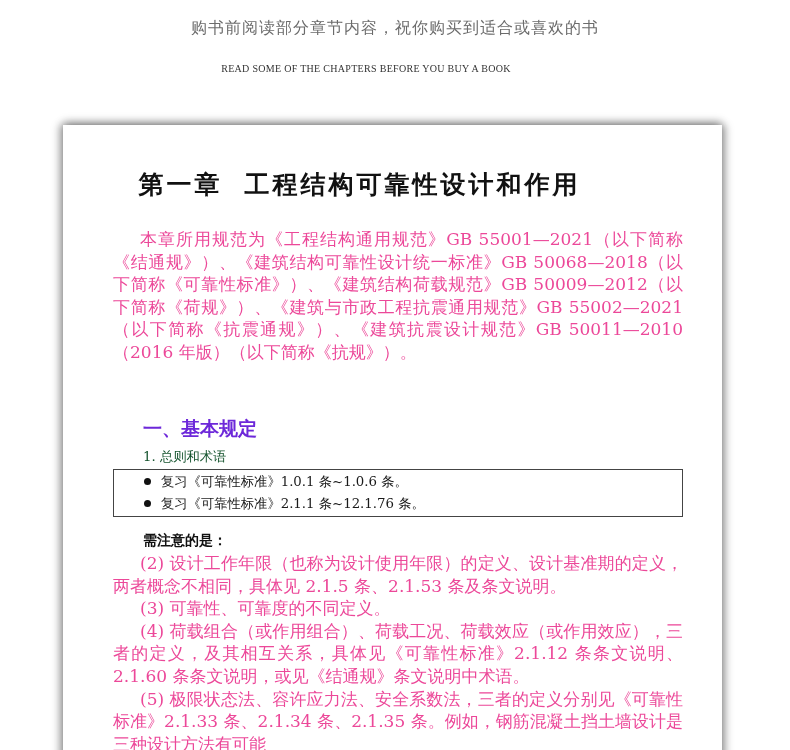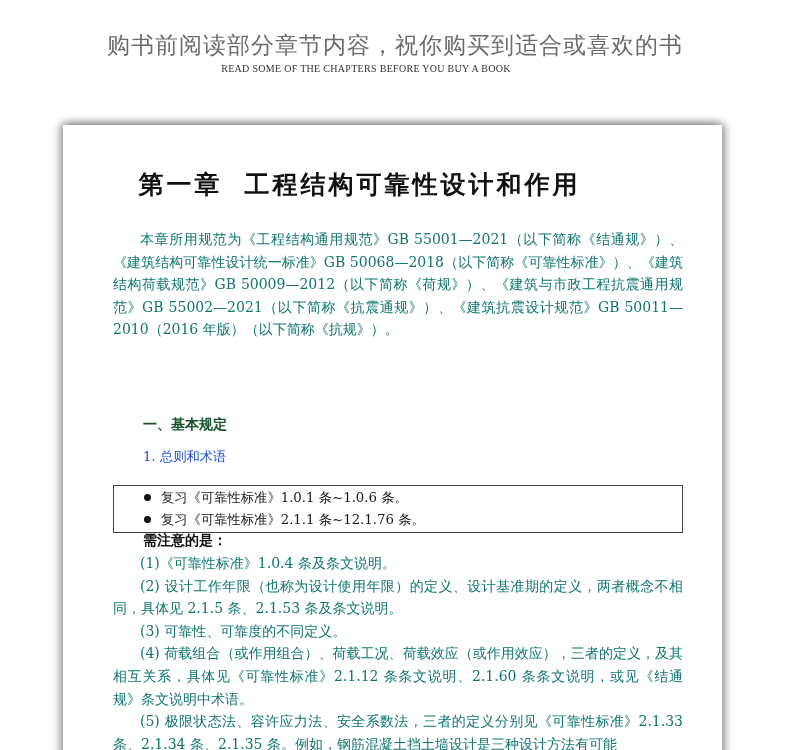--- a/index.html
+++ b/index.html
@@ -4,24 +4,24 @@
 <style>
   html, body { margin: 0; padding: 0; }
   body {
     width: 790px; height: 750px; overflow: hidden;
     background: #ffffff;
     position: relative;
     font-family: "DejaVu Serif", "Liberation Serif", serif;
     color: #1a1a1a;
   }
   .promo-title {
-    position: absolute; left: 0; top: 30px; width: 790px;
+    position: absolute; left: 0; top: 18px; width: 790px;
     text-align: center;
     font-family: "DejaVu Sans", "Liberation Sans", sans-serif;
-    font-size: 23px; letter-spacing: 1px;
+    font-size: 16px; letter-spacing: 1px;
     color: #6b6b6b; font-weight: normal;
   }
   .promo-sub {
     position: absolute; left: 0; top: 63px; width: 732px;
     text-align: center;
     font-family: "Liberation Serif", "DejaVu Serif", serif;
     font-size: 10px; letter-spacing: 0.3px;
     color: #333333;
   }
   .page {
@@ -33,42 +33,42 @@
   .chapter-title {
     position: absolute; left: 0; top: 43px; width: 593px;
     text-align: center;
     font-family: Liberation Sans, sans-serif;
     font-size: 25px; font-weight: bold; letter-spacing: 3px;
     color: #111111;
   }
   .chapter-title .gap { display: inline-block; width: 22px; }
   .para {
     position: absolute; left: 50px; width: 570px;
-    font-size: 14px; line-height: 22.6px;
+    font-size: 17px; line-height: 22.6px;
     text-align: justify;
-    color: #0f766e;
+    color: #ec4899;
   }
   .intro { top: 103px; text-indent: 27px; }
   .section-title {
     position: absolute; left: 0; top: 236px; width: 659px;
     text-align: center;
     font-size: 19px; color: #222222; letter-spacing: 1px;
   }
   .section-title .gap { display: inline-block; width: 20px; }
   .heading-basic {
     position: absolute; left: 80px; top: 291px;
     font-family: "DejaVu Sans", "Liberation Sans", sans-serif;
-    font-size: 14px; font-weight: bold; color: #14532d;
+    font-size: 19px; font-weight: bold; color: #6d28d9;
   }
   .item-terms {
     position: absolute; left: 80px; top: 323px;
-    font-size: 13.3px; color: #1d4ed8;
+    font-size: 13.3px; color: #14532d;
   }
   .review-box {
-    position: absolute; left: 50px; top: 360px;
+    position: absolute; left: 50px; top: 344px;
     width: 568px; height: 46px;
     border: 1.5px solid #444444;
   }
   .review-item {
     position: absolute; left: 30px;
     font-size: 13.3px; color: #1a1a1a; white-space: nowrap;
   }
   .review-item .dot {
     display: inline-block; width: 7px; height: 7px; border-radius: 50%;
     background: #111111; margin-right: 10px; vertical-align: middle;
@@ -106,19 +106,18 @@
       <span class="dot"></span><span>复习《可靠性标准》1.0.1 条~1.0.6 条。</span>
     </div>
     <div class="review-item r1">
       <span class="dot"></span><span>复习《可靠性标准》2.1.1 条~12.1.76 条。</span>
     </div>
   </div>
 
   <div class="note-heading">需注意的是：</div>
 
   <div class="para notes">
-    <p>(1)《可靠性标准》1.0.4 条及条文说明。</p>
     <p>(2) 设计工作年限（也称为设计使用年限）的定义、设计基准期的定义，两者概念不相同，具体见 2.1.5 条、2.1.53 条及条文说明。</p>
     <p>(3) 可靠性、可靠度的不同定义。</p>
     <p>(4) 荷载组合（或作用组合）、荷载工况、荷载效应（或作用效应），三者的定义，及其相互关系，具体见《可靠性标准》2.1.12 条条文说明、2.1.60 条条文说明，或见《结通规》条文说明中术语。</p>
     <p>(5) 极限状态法、容许应力法、安全系数法，三者的定义分别见《可靠性标准》2.1.33 条、2.1.34 条、2.1.35 条。例如，钢筋混凝土挡土墙设计是三种设计方法有可能</p>
   </div>
 </div>
 
 </body></html>

